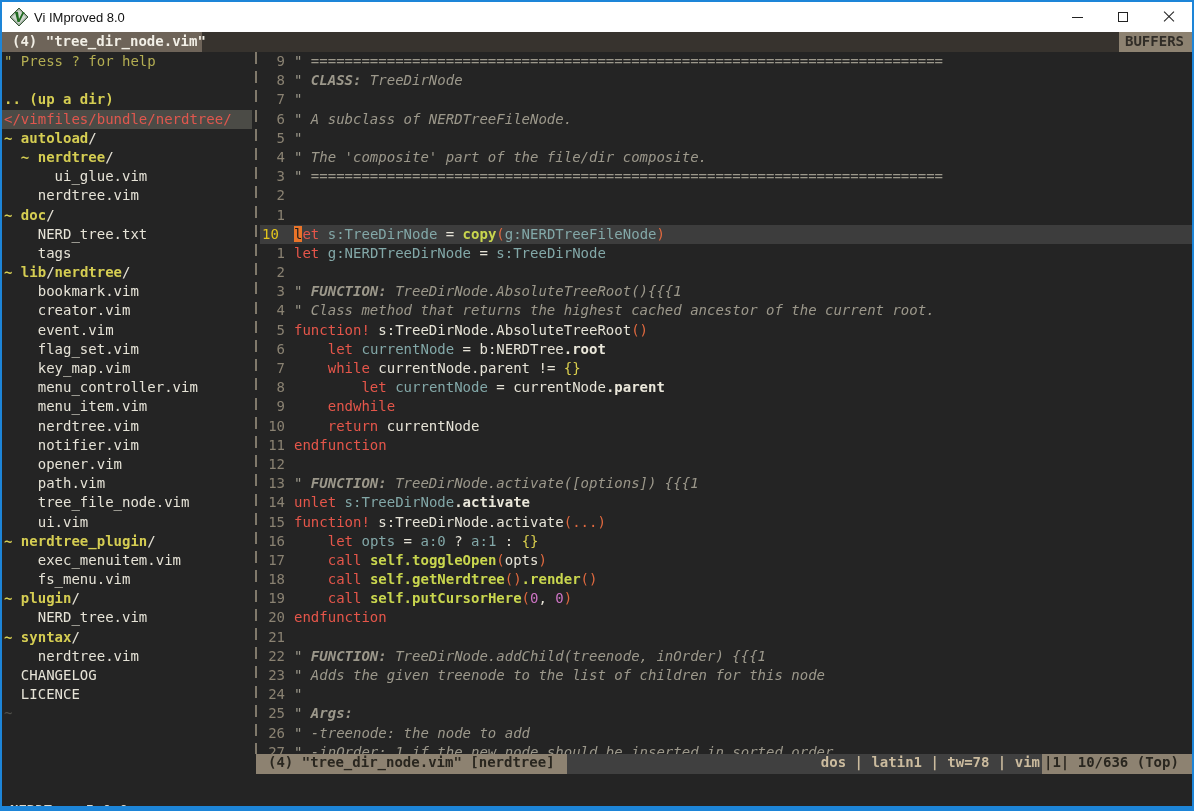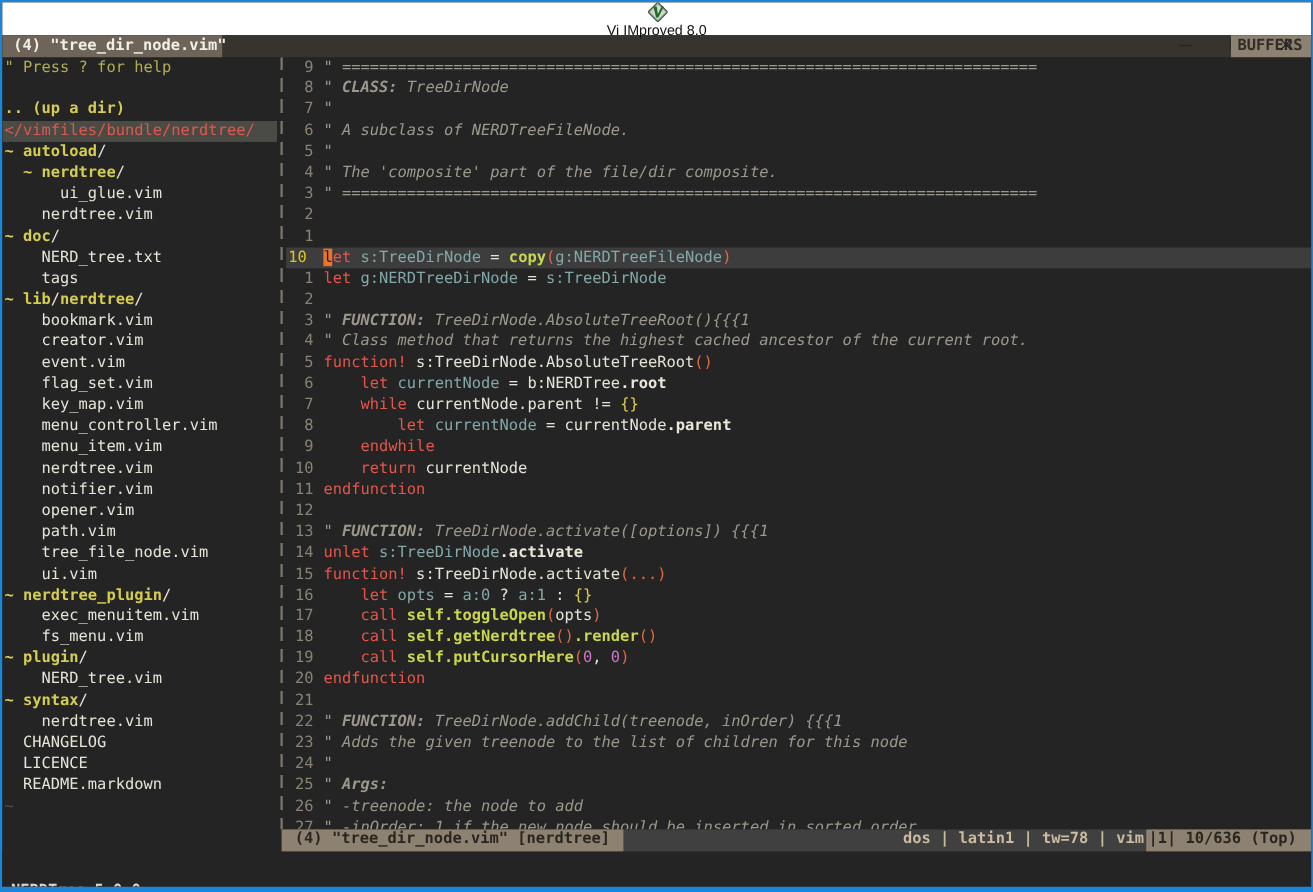--- a/index.html
+++ b/index.html
@@ -4,21 +4,21 @@
 <style>
   * { margin:0; padding:0; box-sizing:border-box; }
   html,body { background:#888; }
   .window{
     position:relative; width:1194px; height:811px;
     border:2px solid #1d85d8; border-bottom-width:5px;
     background:#242424; overflow:hidden;
     font-family:"DejaVu Sans Mono","Liberation Mono",monospace;
   }
   
-  .titlebar{ height:30px; background:#ffffff; display:flex; align-items:center;flex-direction:column; }
+  .titlebar{ height:30px; background:#ffffff; display:flex; align-items:center; }
   .app-icon{ width:18px; height:18px; margin:0 6px 0 8px; flex:0 0 auto; }
   .title-text{ font-family:"Liberation Sans","DejaVu Sans",sans-serif; font-size:13px; color:#111; }
   .win-controls{ margin-left:auto; display:flex; height:100%; }
   .win-btn{ width:46px; height:100%; display:flex; align-items:center; justify-content:center; }
   .glyph-min{ width:11px; height:1px; background:#222; display:block; }
   .glyph-max{ width:10px; height:10px; border:1px solid #222; display:block; }
   .glyph-close{ position:relative; width:12px; height:12px; display:block; }
   .glyph-close::before,.glyph-close::after{
     content:""; position:absolute; left:-1px; top:5px; width:14px; height:1px; background:#222;
   }
@@ -129,21 +129,20 @@
         <div class="srow"><span class="tk-sf">    ui.vim</span></div>
         <div class="srow"><span class="tk-sd">~ nerdtree_plugin</span><span class="tk-t">/</span></div>
         <div class="srow"><span class="tk-sf">    exec_menuitem.vim</span></div>
         <div class="srow"><span class="tk-sf">    fs_menu.vim</span></div>
         <div class="srow"><span class="tk-sd">~ plugin</span><span class="tk-t">/</span></div>
         <div class="srow"><span class="tk-sf">    NERD_tree.vim</span></div>
         <div class="srow"><span class="tk-sd">~ syntax</span><span class="tk-t">/</span></div>
         <div class="srow"><span class="tk-sf">    nerdtree.vim</span></div>
         <div class="srow"><span class="tk-sf">  CHANGELOG</span></div>
         <div class="srow"><span class="tk-sf">  LICENCE</span></div>
-        <div class="srow"><span class="tk-sf">  README.markdown</span></div>
         <div class="srow"><span class="tk-st">~</span></div>
       </div>
     <div class="divider"></div>
     <div class="editor">
         <div class="crow"><span class="gut">9</span><span class="ccontent"><span class="tk-c">" ===========================================================================</span></span></div>
         <div class="crow"><span class="gut">8</span><span class="ccontent"><span class="tk-c">" </span><span class="tk-cb">CLASS:</span><span class="tk-c"> TreeDirNode</span></span></div>
         <div class="crow"><span class="gut">7</span><span class="ccontent"><span class="tk-c">"</span></span></div>
         <div class="crow"><span class="gut">6</span><span class="ccontent"><span class="tk-c">" A subclass of NERDTreeFileNode.</span></span></div>
         <div class="crow"><span class="gut">5</span><span class="ccontent"><span class="tk-c">"</span></span></div>
         <div class="crow"><span class="gut">4</span><span class="ccontent"><span class="tk-c">" The 'composite' part of the file/dir composite.</span></span></div>

